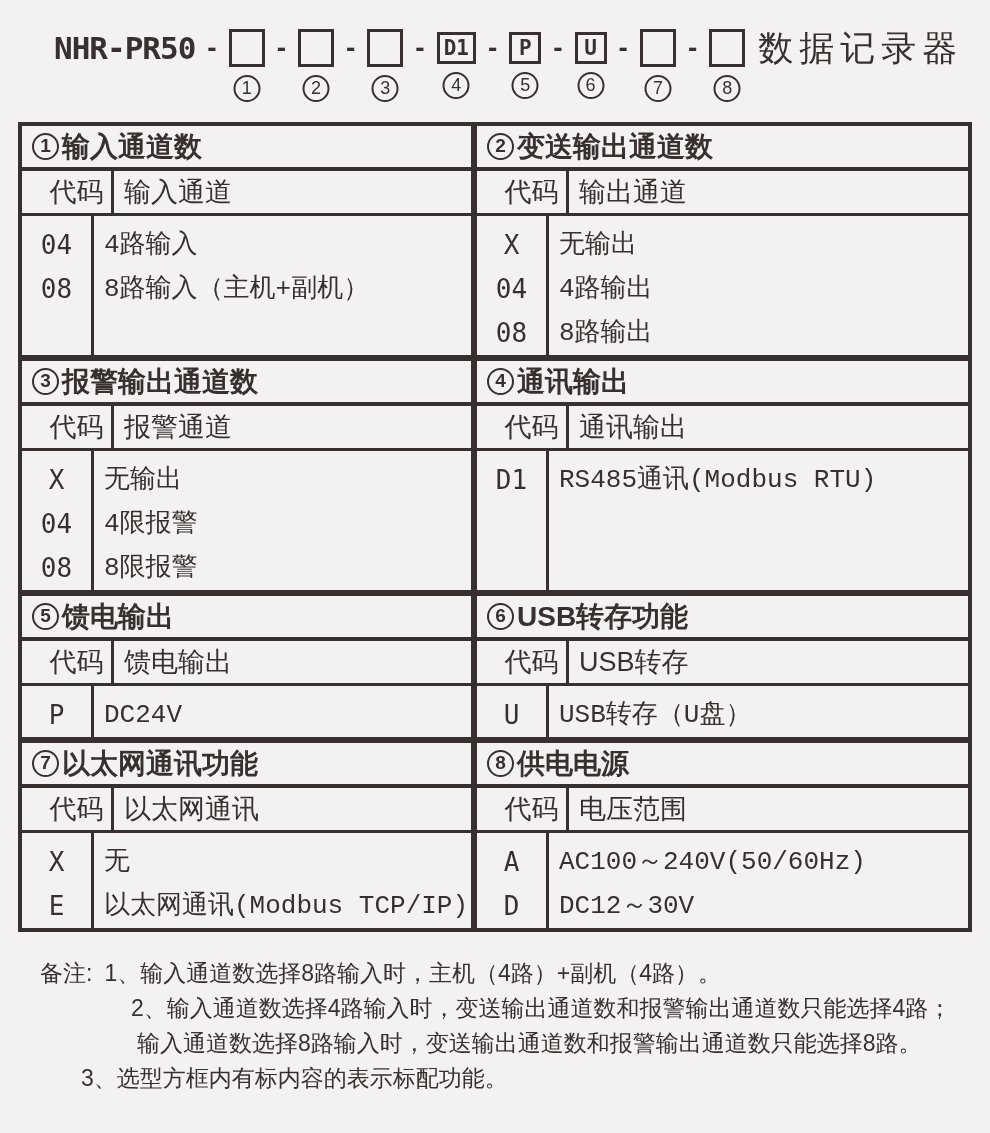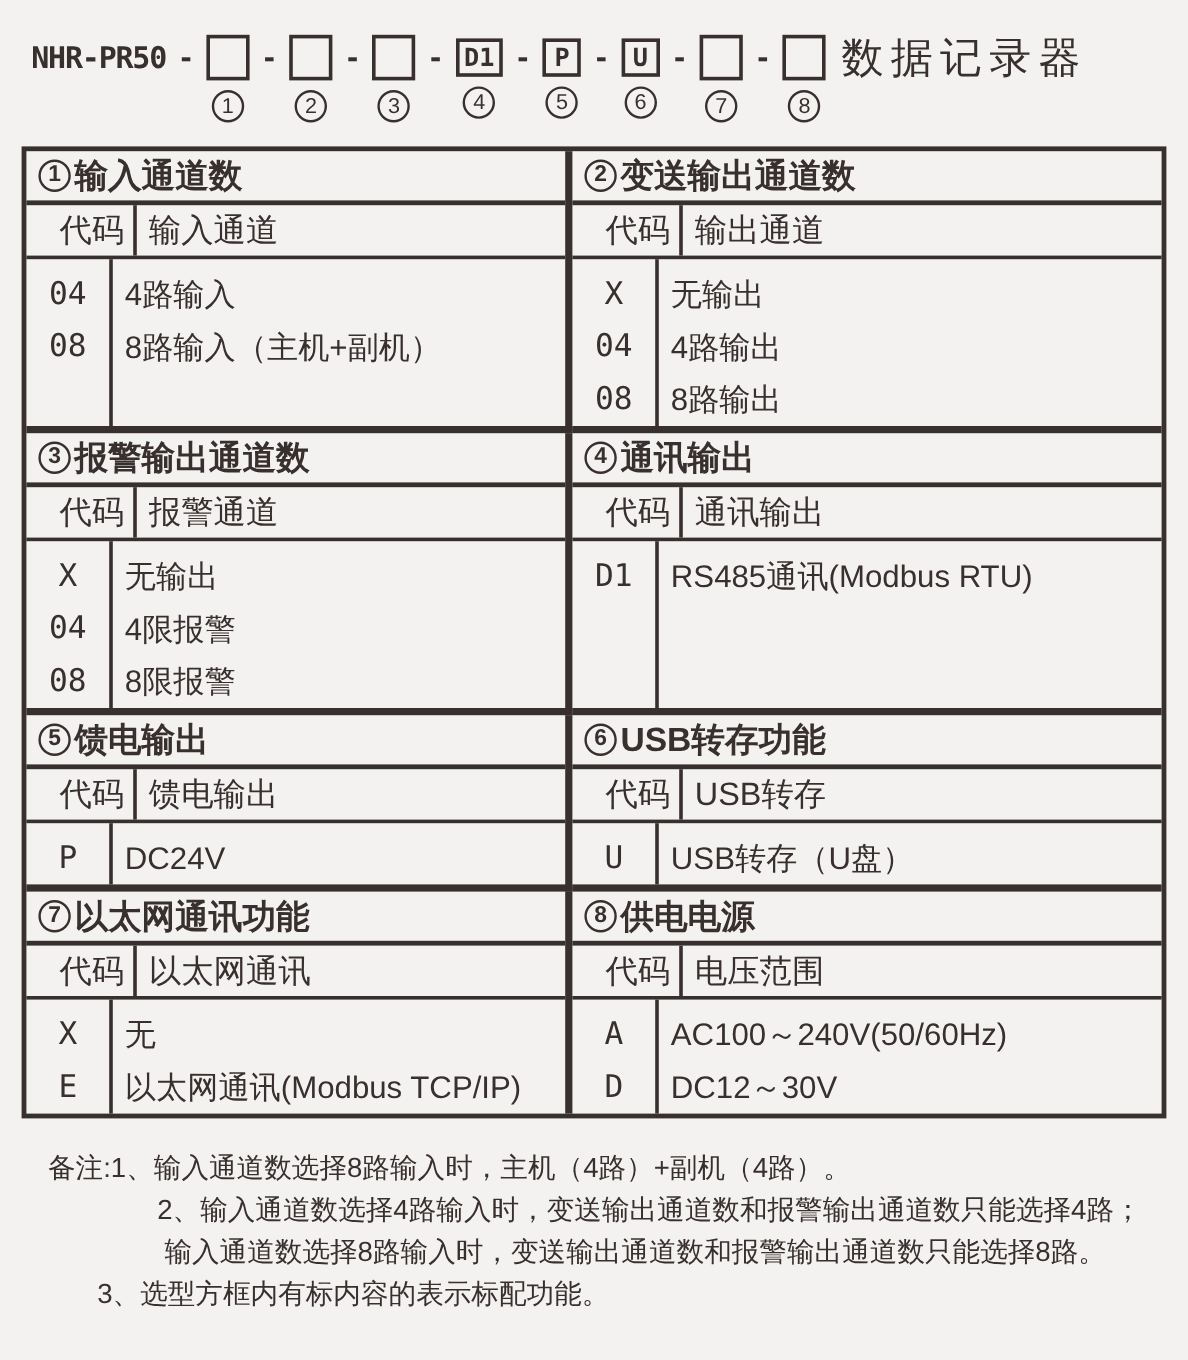--- a/index.html
+++ b/index.html
@@ -13,21 +13,21 @@
     font-family:"Liberation Sans","DejaVu Sans",sans-serif;
     color:var(--ink);
   }
   
   .model-line{
     display:flex;align-items:center;gap:12px;
     margin:26px 0 0 26px;height:44px;
   }
   .model-prefix{
     font-family:"DejaVu Sans Mono",monospace;
-    font-size:25px;font-weight:bold;letter-spacing:-1px;white-space:nowrap;
+    font-size:31px;font-weight:bold;letter-spacing:-1px;white-space:nowrap;margin-left:28px;
   }
   .dash{font-size:28px;font-weight:bold;line-height:44px;}
   .box-unit{position:relative;display:flex;align-items:center;justify-content:center;}
   .model-box{
     display:inline-flex;align-items:center;justify-content:center;
     border:3px solid var(--ink);background:var(--bg);
   }
   .model-box.blank{width:36px;height:38px;}
   .model-box.has-code{
     min-width:32px;height:32px;padding:0 4px;
@@ -69,26 +69,26 @@
     width:72px;flex:0 0 72px;border-right:3px solid var(--ink);
     display:flex;flex-direction:column;padding-top:7px;
   }
   .sec-body .codes .code-cell{
     height:44px;line-height:44px;text-align:center;
     font-family:"DejaVu Sans Mono",monospace;
   }
   .sec-body .descs{flex:1;display:flex;flex-direction:column;padding:7px 0 0 10px;}
   .sec-body .descs .desc-cell{
     height:44px;line-height:44px;white-space:nowrap;
-    font-family:Liberation Sans, sans-serif;
+    font-family:Liberation Mono, monospace;
   }
   
   .notes{margin:24px 0 0 40px;font-size:23px;line-height:35px;}
   .notes .nrow{white-space:nowrap;}
-  .notes .label{}
+  .notes .label{margin-right:12px;}
   .notes .ind-2{margin-left:91px;}
   .notes .ind-3{margin-left:97px;}
   .notes .ind-4{margin-left:41px;}
 </style>
 </head>
 <body>
 
 <div class="model-line">
   <span class="model-prefix">NHR-PR50</span>
 

